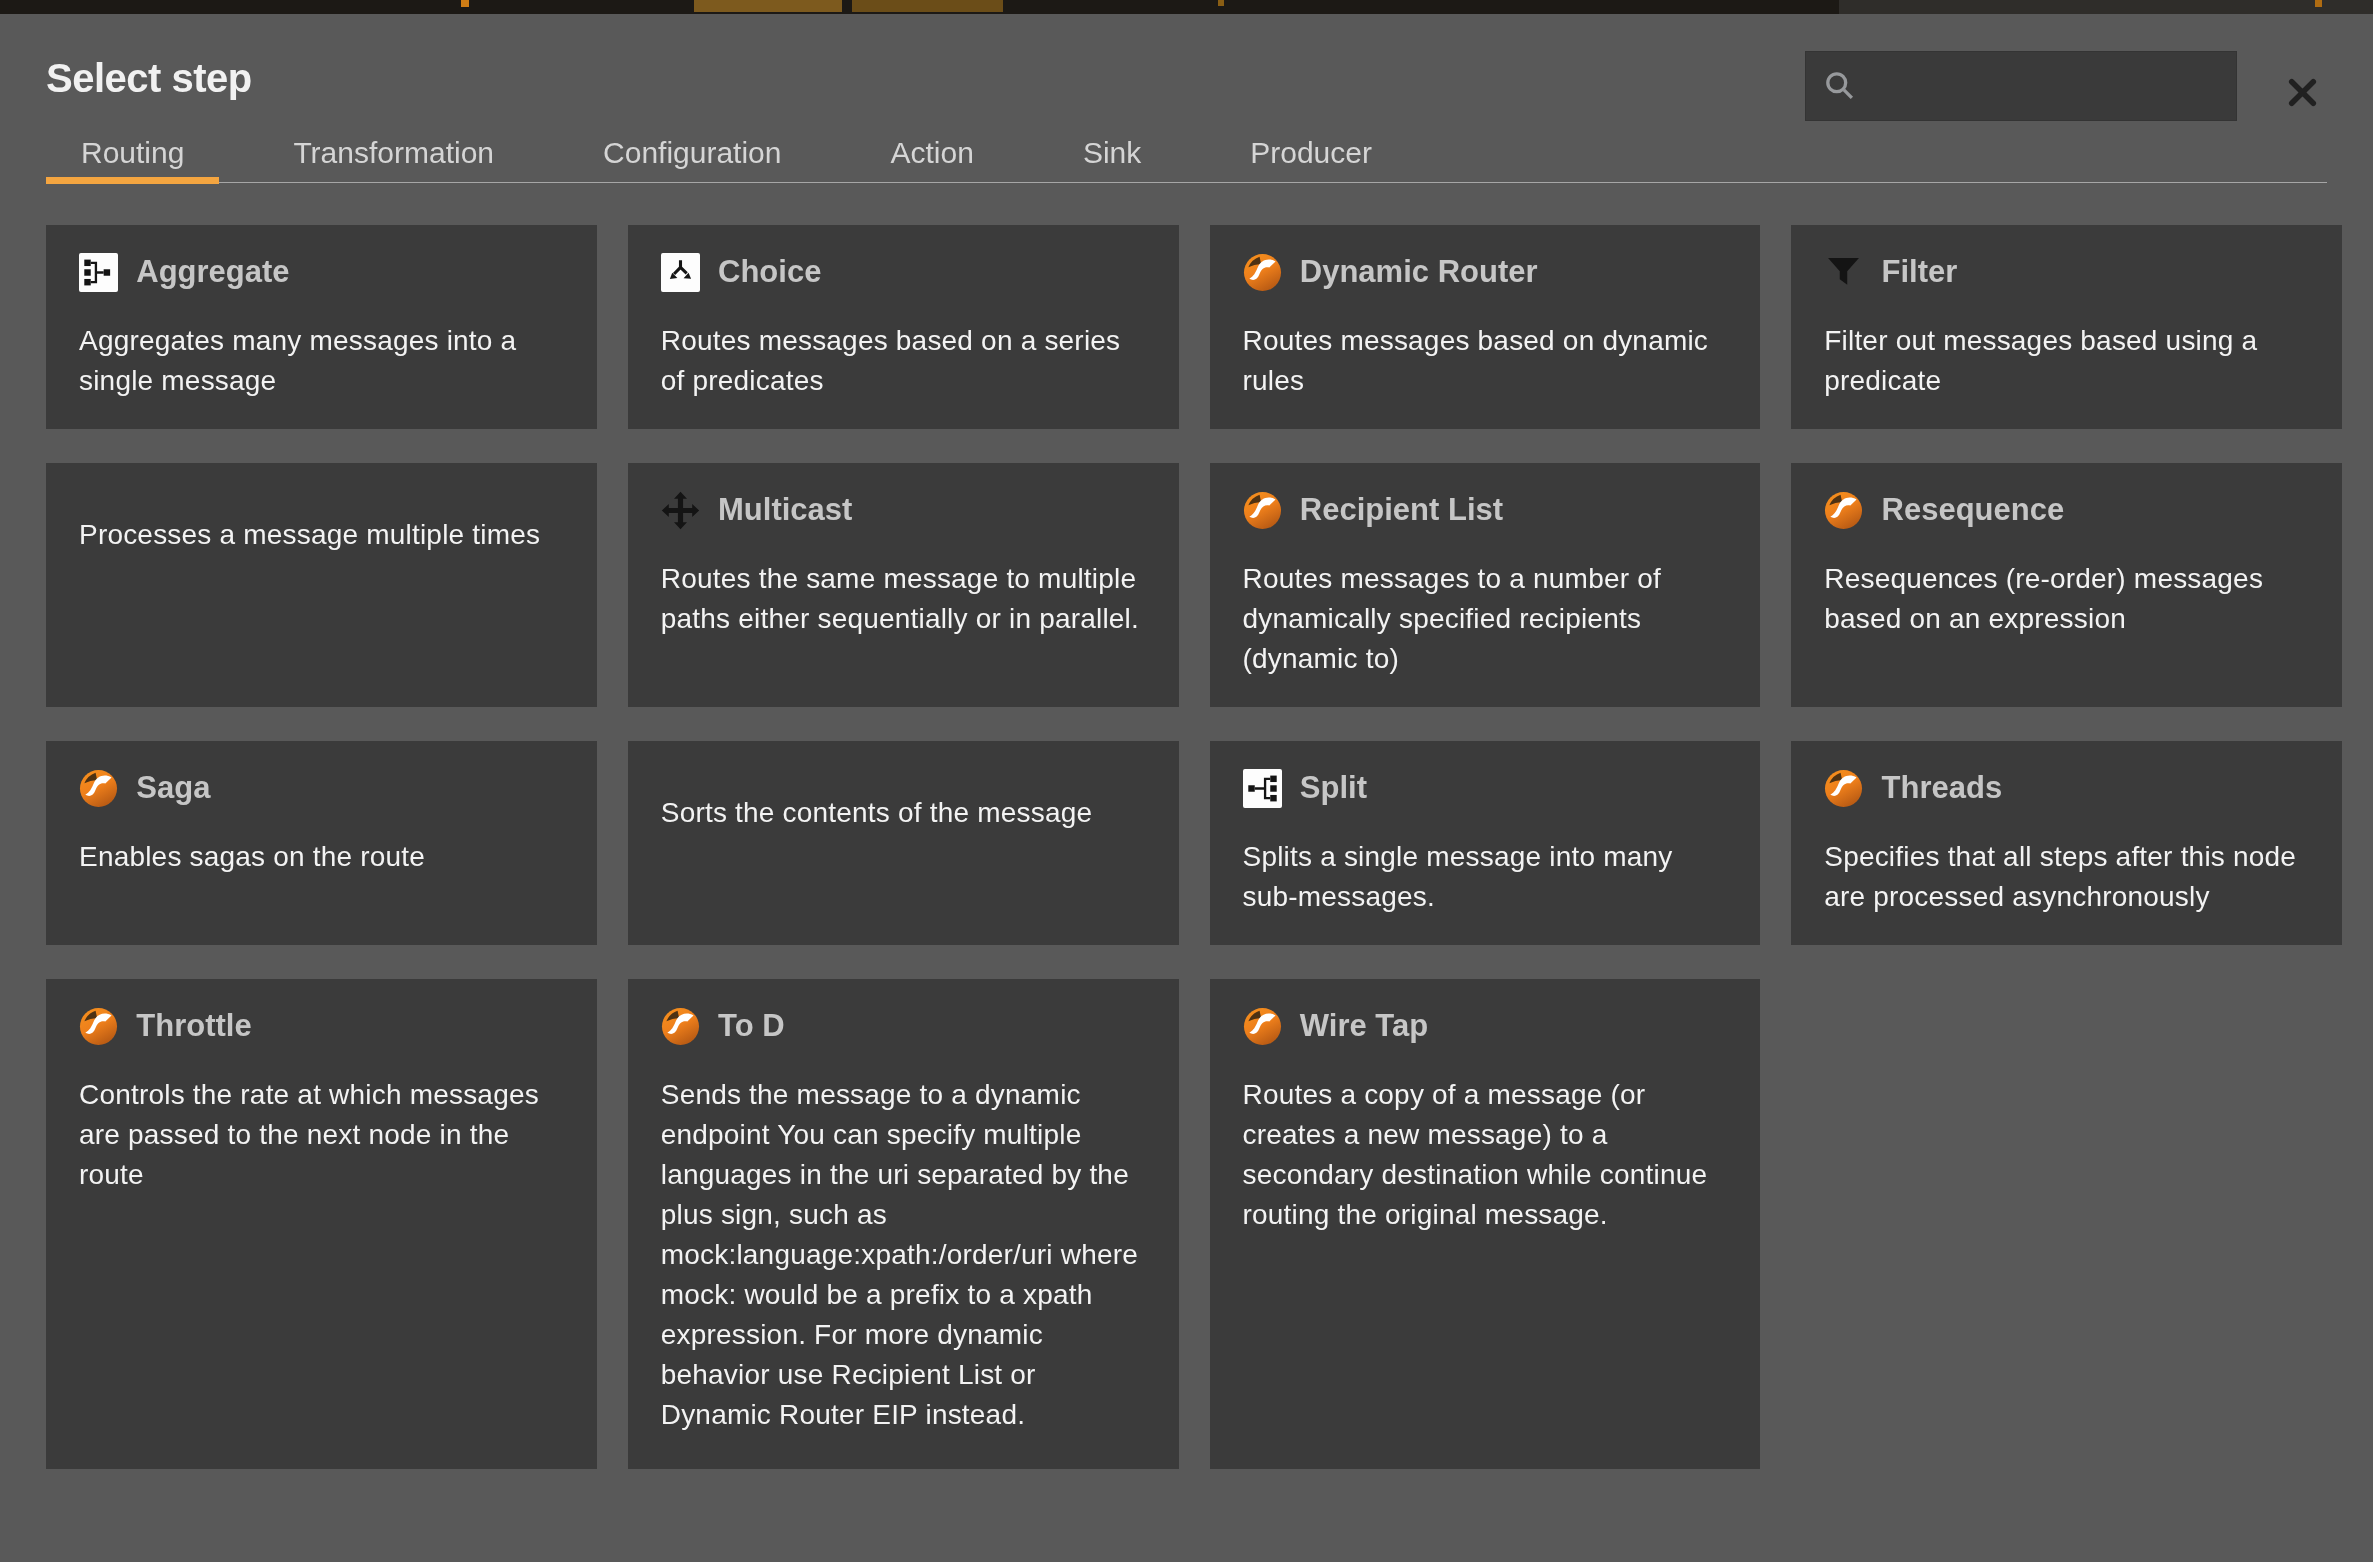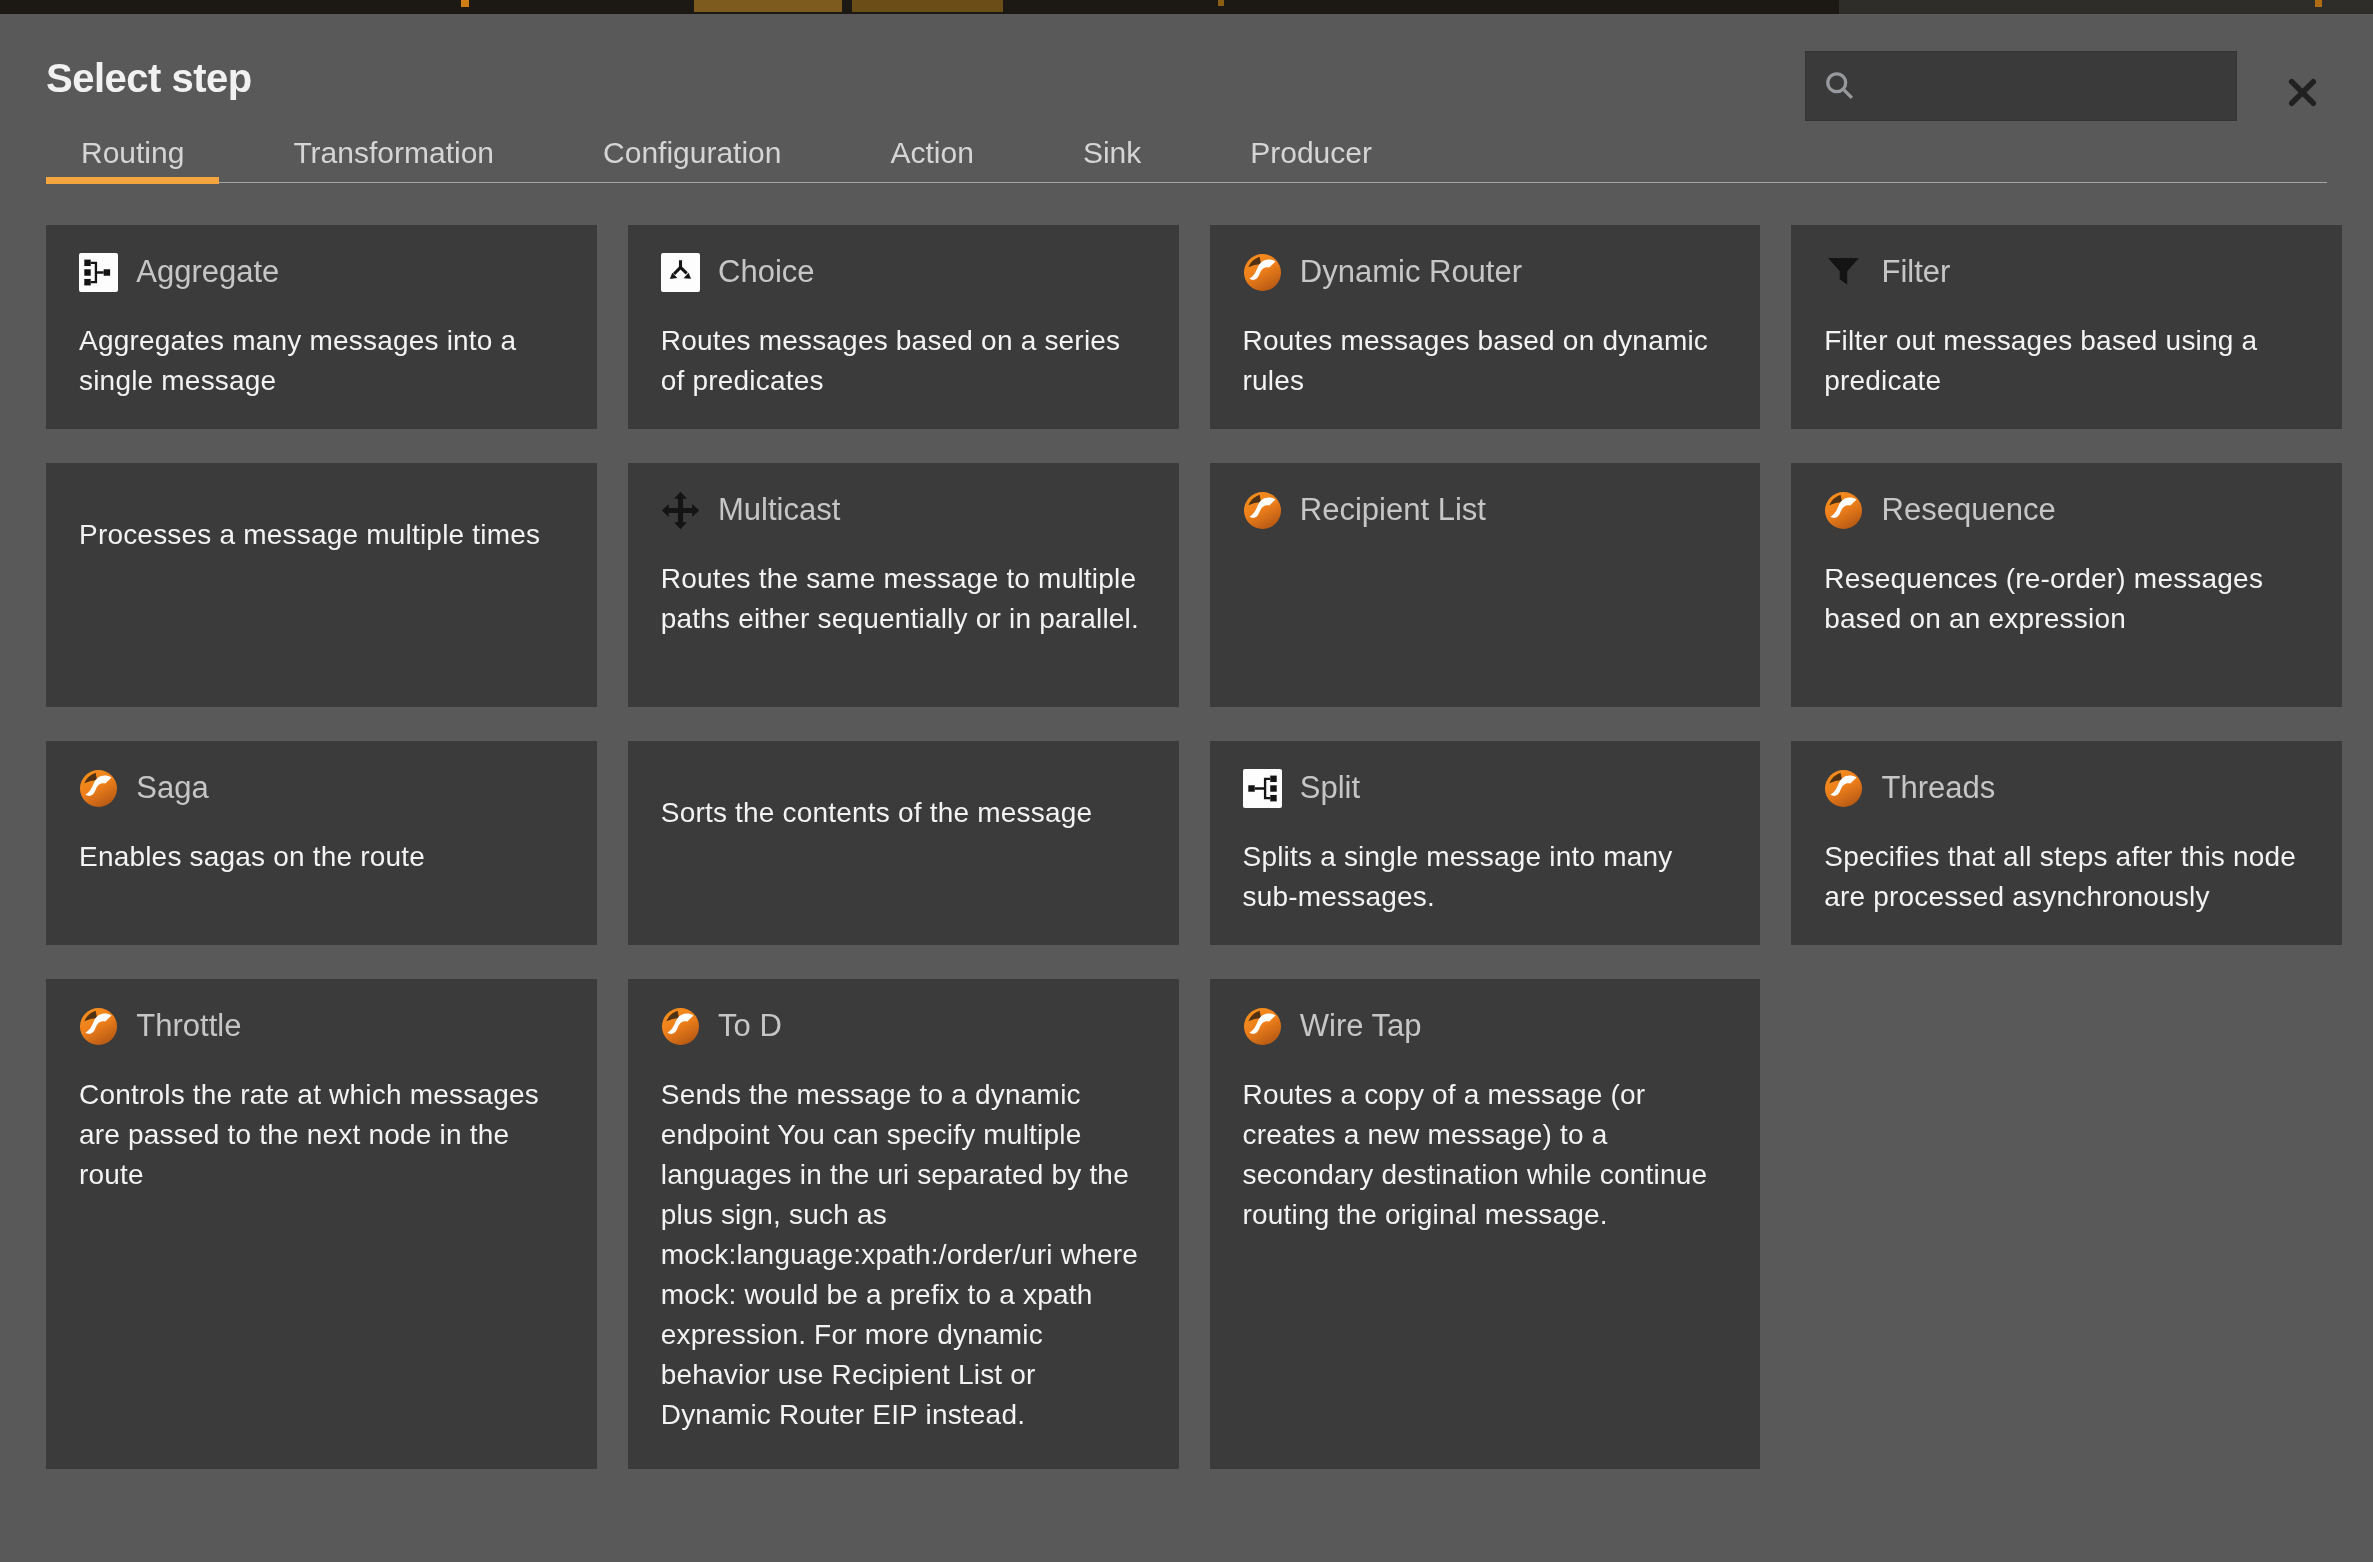--- a/index.html
+++ b/index.html
@@ -75,21 +75,21 @@
     margin:42px 31px 0 46px;
   }
   .card{
     background:#3b3b3b;
     padding:25px 37px 0 33px;
     overflow:hidden;
   }
   .card-head{ display:flex; align-items:center; gap:18.3px; height:44px; }
   .card-icon{ width:39px; height:39px; flex:0 0 auto; display:flex; align-items:center; justify-content:center; }
   .card-icon.tile{ background:#fdfdfd; border-radius:1.9px; }
-  .card-title{ font-size:31px; font-weight:400; color:#c6c6c6; }
+  .card-title{ font-size:31px; font-weight:700; color:#c6c6c6; }
   .card-desc{
     margin-top:27px; font-size:28px; line-height:40px; color:#f3f3f3;
     letter-spacing:0.2px;
   }
 </style>
 </head>
 <body>
 
 <div class="top-strip">
   <span class="blk blk1"></span>
@@ -216,20 +216,21 @@
            <stop offset="1" stop-color="#BC5D14"></stop>
          </linearGradient>
        </defs>
        <circle cx="20" cy="20" r="19" fill="url(#camelGrad)"></circle>
        <path d="M5.5 14.5 Q9 6.5 17 3.8 L18.6 11.2 Q11.5 11.6 5.5 14.5 Z" fill="#4e3213"></path>
        <path d="M6.5 26.5 C11 29 14.8 27.2 16.8 21.8 C18.8 16.2 22.4 13.6 27 14.8 L33.4 8.6 C26.2 4.4 18.4 7 15.4 14.2 C13 20.2 10.6 24.4 6.5 26.5 Z" fill="#ffffff"></path>
      </svg>
           </span>
           <h2 class="card-title">Recipient List</h2>
         </div>
+        <p class="card-desc">Routes messages to a number of dynamically specified recipients (dynamic to)</p>
       </article>
       <article class="card">
         <div class="card-head">
           <span class="card-icon">
             <svg width="39" height="39" viewBox="0 0 40 40">
        <defs>
          <linearGradient id="camelGrad" x1="0" y1="0" x2="0.55" y2="1">
            <stop offset="0" stop-color="#F6921E"></stop>
            <stop offset="0.55" stop-color="#EE7F1B"></stop>
            <stop offset="1" stop-color="#BC5D14"></stop>

